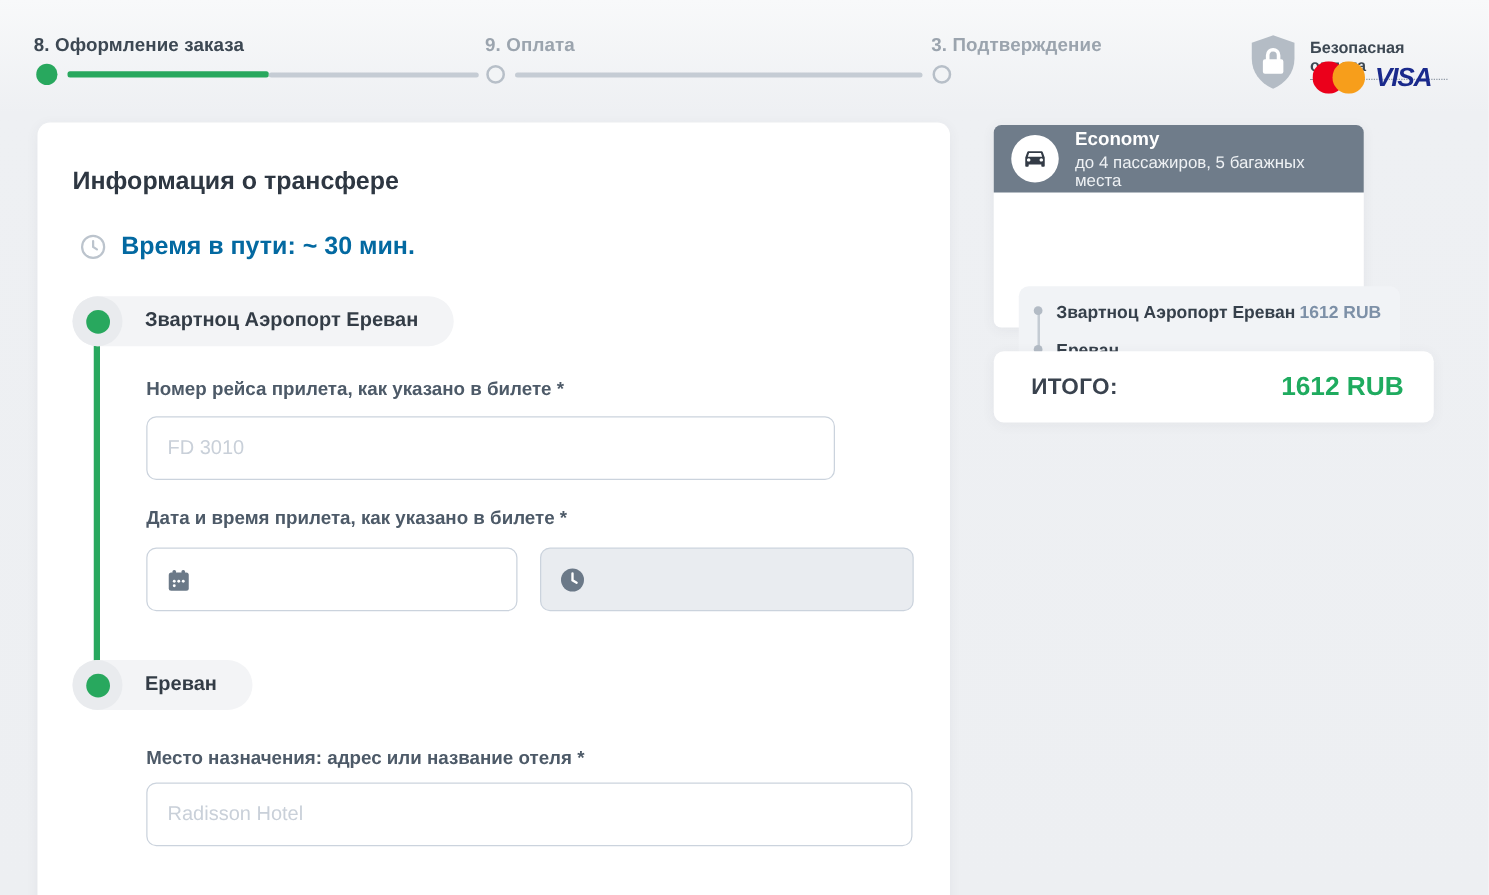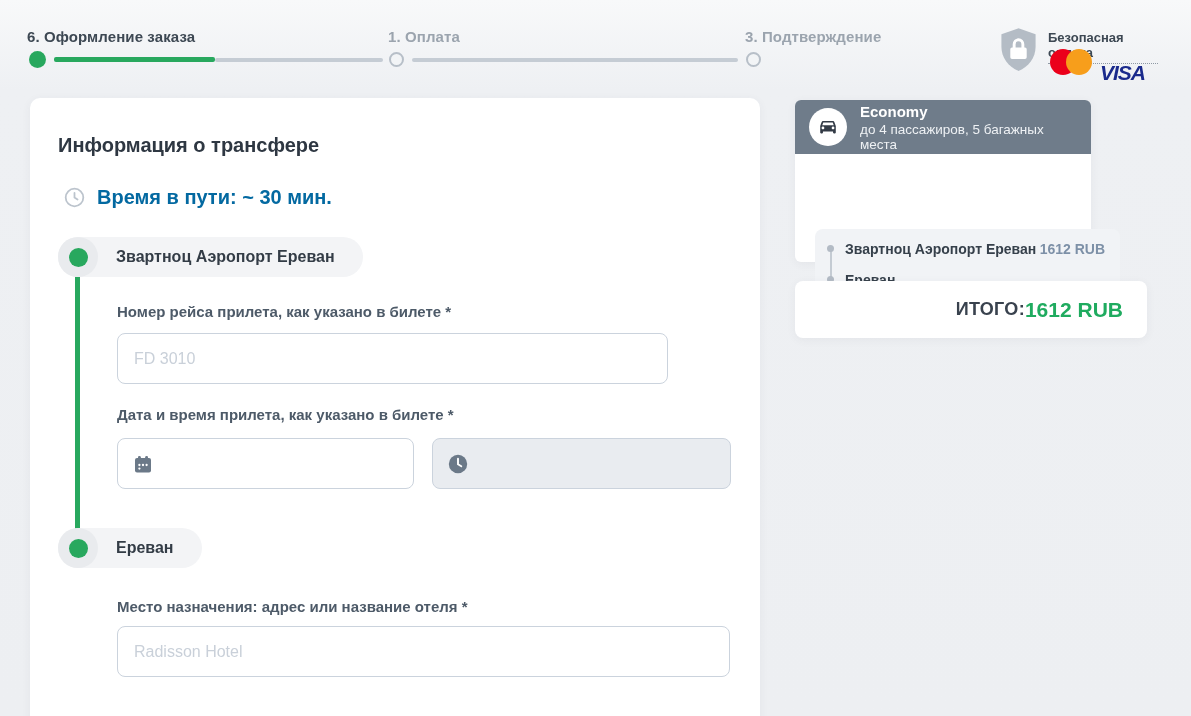--- a/index.html
+++ b/index.html
@@ -97,22 +97,22 @@
   .route-connector { width: 2px; background: #c4cbd3; position: absolute; left: 14.5px; }
   .route-point { font-size: 14px; font-weight: 700; color: #36404b; position: absolute; left: 30px; }
   .route-price { font-size: 14px; font-weight: 700; color: #7d90a7; position: absolute; right: 15px; }
   .total-label { font-size: 18px; font-weight: 700; color: #39424e; letter-spacing: .3px; }
   .total-value { font-size: 21px; font-weight: 700; color: #1fab5f; }
 </style>
 </head>
 <body>
 
 <div class="abs" style="left:0; top:0; width:1191px; height:90px;">
-  <div class="abs step-label active" style="left:27px; top:28px;">6. Оформление заказа</div>
-  <div class="abs step-label pending" style="left:388px; top:28px;">1. Оплата</div>
+  <div class="abs step-label active" style="left:27px; top:28px;">8. Оформление заказа</div>
+  <div class="abs step-label pending" style="left:388px; top:28px;">9. Оплата</div>
   <div class="abs step-label pending" style="left:745px; top:28px;">3. Подтверждение</div>
 
   <div class="abs dot-active" style="left:29px; top:51px;"></div>
   <div class="abs bar bar-green" style="left:54px; top:57px; width:161px;"></div>
   <div class="abs bar bar-gray" style="left:215px; top:57.5px; width:168px;"></div>
   <div class="abs circle-pending" style="left:389px; top:52px;"></div>
   <div class="abs bar bar-gray" style="left:412px; top:57.5px; width:326px;"></div>
   <div class="abs circle-pending" style="left:746px; top:52px;"></div>
 </div>
 
@@ -124,21 +124,21 @@
     </svg>
   </span>
   <span class="abs secure-label" style="left:50px; top:2px;">Безопасная оплата</span>
   <span class="abs" style="left:52px; top:21px;">
     <svg width="42" height="26" viewBox="0 0 42 26">
       <circle cx="13" cy="13" r="13" fill="#eb001b"></circle>
       <circle cx="29" cy="13" r="13" fill="#f79e1b"></circle>
       <path d="M21 2.75 A13 13 0 0 1 21 23.25 A13 13 0 0 0 21 2.75 Z" fill="#ff5f00"></path>
     </svg>
   </span>
-  <span class="abs visa-text" style="left:102px; top:33px;">VISA</span>
+  <span class="abs visa-text" style="left:102px; top:23px;">VISA</span>
 </div>
 
 <div class="abs card" style="left:30px; top:98px; width:730px; height:640px;">
 
   <div class="abs main-title" style="left:28px; top:36px;">Информация о трансфере</div>
 
   <div class="abs" style="left:34px; top:88px; display:flex; align-items:center; gap:12px;">
     <span style="display:flex;">
       <svg width="21" height="21" viewBox="0 0 20 20">
         <circle cx="10" cy="10" r="8.4" fill="none" stroke="#bcc4cd" stroke-width="1.7"></circle>
@@ -216,16 +216,16 @@
   <div class="abs route-box" style="left:20px; top:75px; width:305px; height:64px;">
     <span class="route-connector" style="top:22px; height:27px;"></span>
     <span class="route-dot" style="top:16px;"></span>
     <span class="route-point" style="top:12px;">Звартноц Аэропорт Ереван</span>
     <span class="route-price" style="top:12px;">1612 RUB</span>
     <span class="route-dot" style="top:47px;"></span>
     <span class="route-point" style="top:43px;">Ереван</span>
   </div>
 </div>
 
-<div class="abs card" style="left:795px; top:281px; width:352px; height:57px; border-radius:8px; display:flex; align-items:center; justify-content:flex-end; padding:0 24px 0 30px;">
+<div class="abs card" style="left:795px; top:281px; width:352px; height:57px; border-radius:8px; display:flex; align-items:center; justify-content:space-between; padding:0 24px 0 30px;">
   <span class="total-label">ИТОГО:</span>
   <span class="total-value">1612 RUB</span>
 </div>
 
 </body></html>

